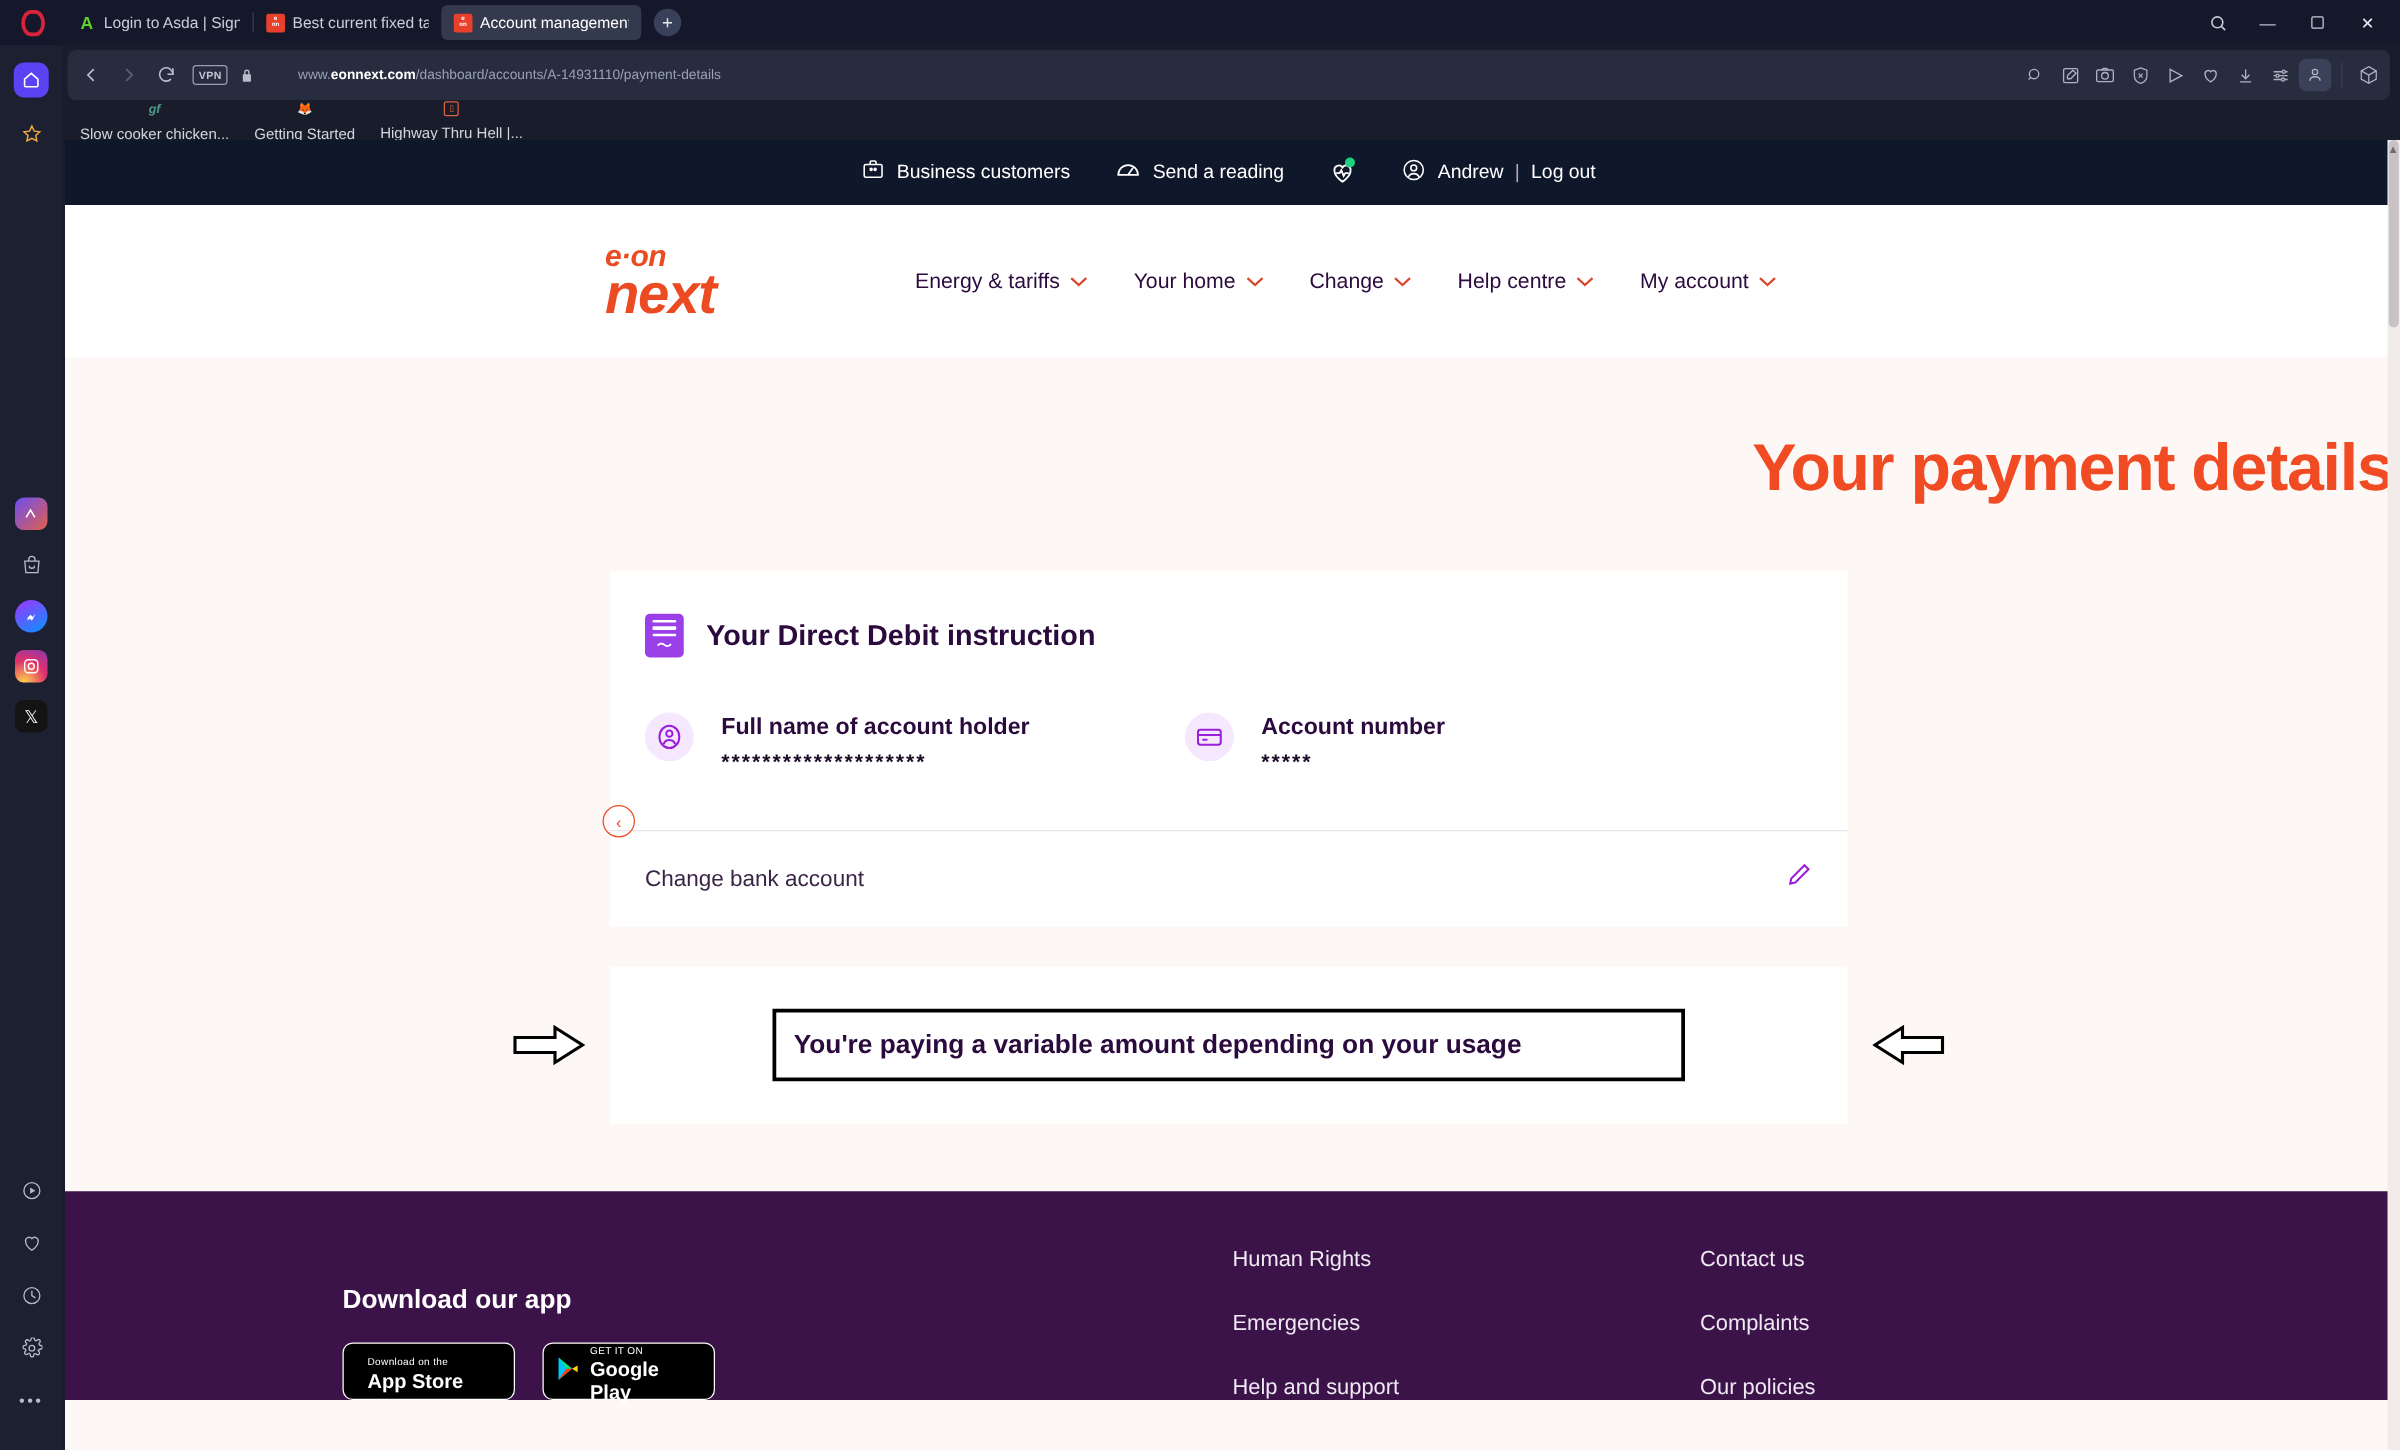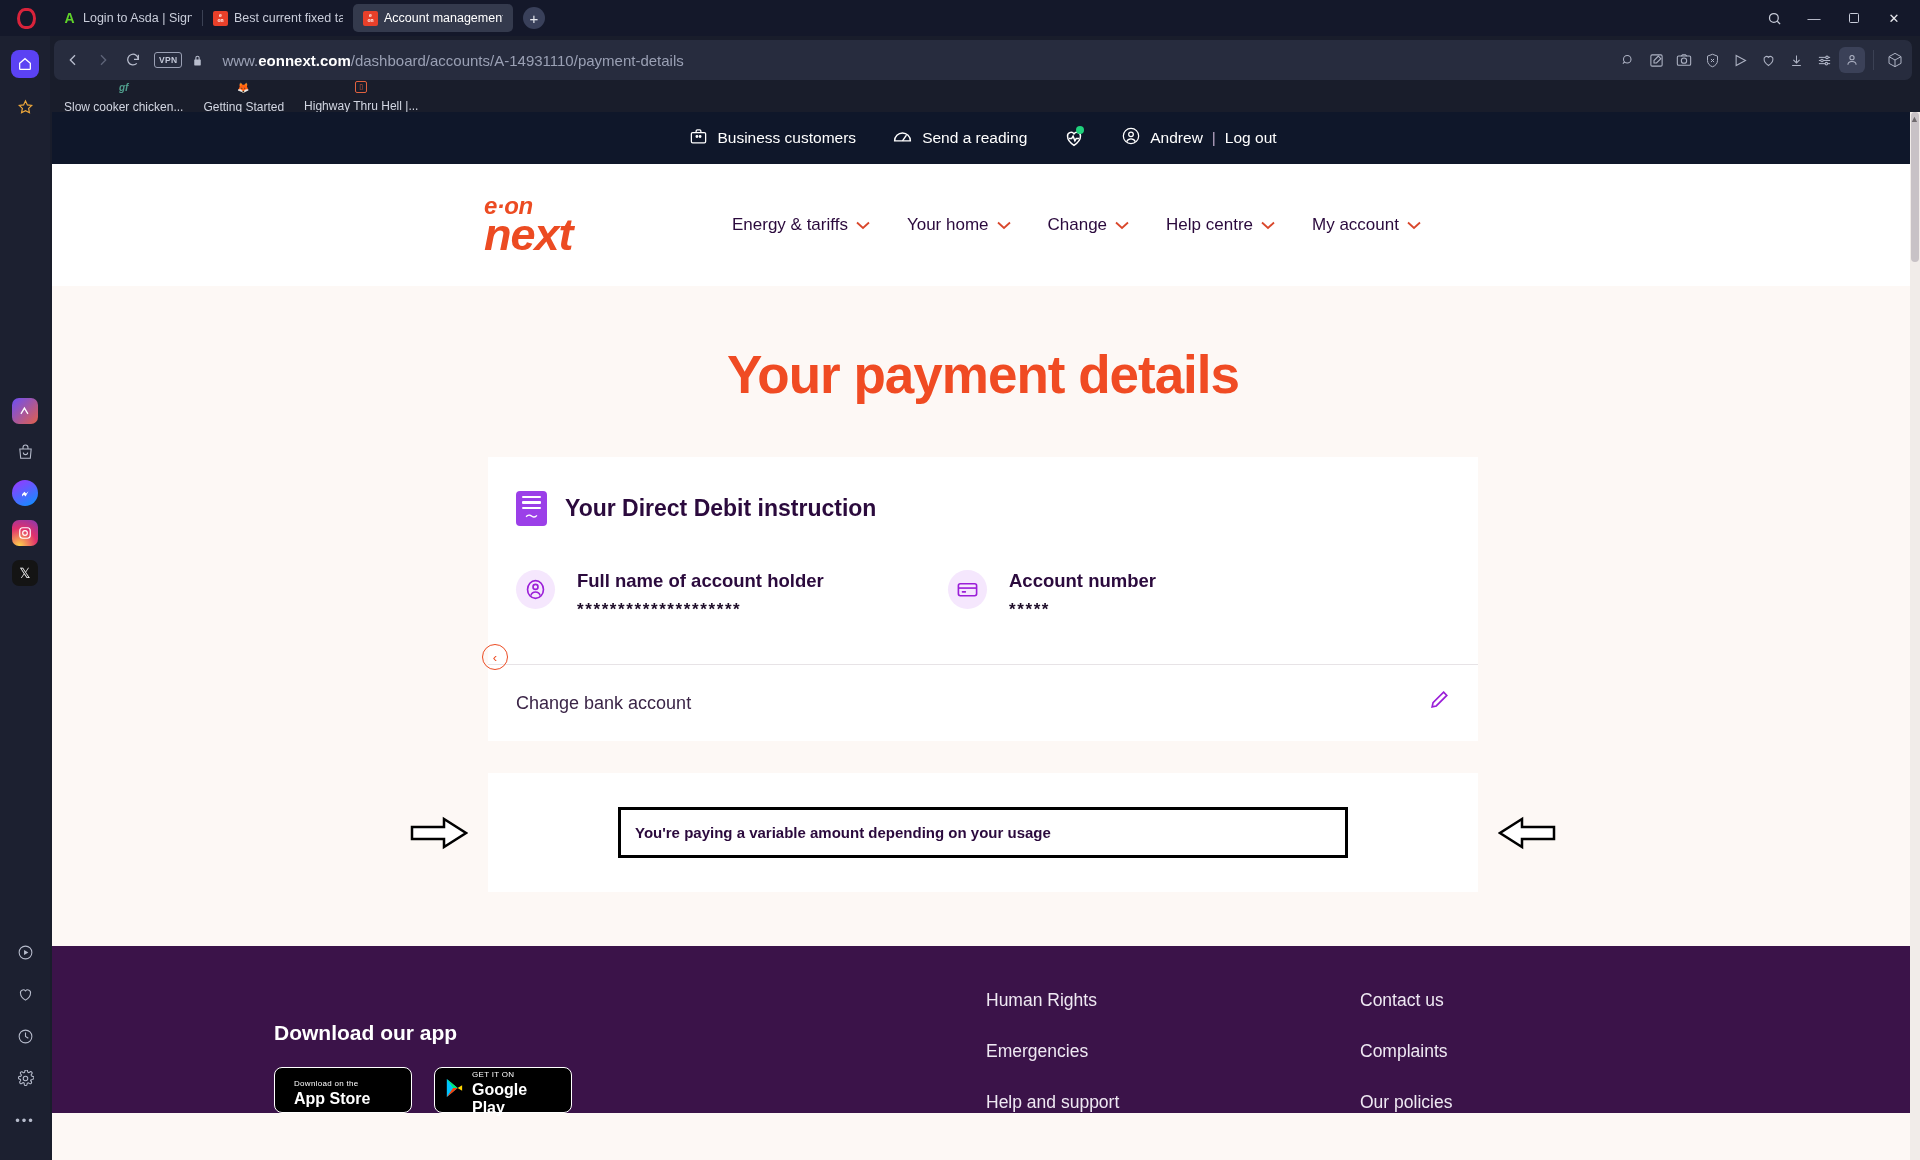--- a/index.html
+++ b/index.html
@@ -54,21 +54,21 @@
     position: absolute; left: 54px; top: 40px; width: 1858px; height: 40px;
     background: #272c3e; border-radius: 7px;
     display: flex; align-items: center; padding: 0 4px;
   }
   .navicon { width: 30px; height: 30px; display: flex; align-items: center; justify-content: center; color: #b9bece; }
   .navicon.dim { color: #5e6478; }
   .vpn-badge {
     border: 1.4px solid #9aa0b4; color: #c3c8d8; font-size: 8.5px; font-weight: bold;
     padding: 2px 4px; border-radius: 3px; letter-spacing: .3px; margin-left: 6px;
   }
-  .urltext { color: #cfd3e0; font-size: 15px; margin-left: 10px; }
+  .urltext { color: #cfd3e0; font-size: 11px; margin-left: 26px; }
   .urltext b { color: #fff; font-weight: 600; }
   .url-dim { color: #9aa0b4; }
   .rightnav { margin-left: auto; display: flex; align-items: center; gap: 2px; }
   .rnicon { width: 26px; height: 26px; display: flex; align-items: center; justify-content: center; color: #aeb3c4; }
   .rnicon.pill { background: #3b4158; border-radius: 6px; }
   .rn-sep { width: 1px; height: 20px; background: #3b4154; margin: 0 6px; }
 
   #bookmarks {
     position: absolute; left: 54px; top: 84px; width: 1858px; height: 26px;
     display: flex; align-items: center; gap: 20px; padding-left: 10px;
@@ -118,21 +118,21 @@
   }
   .chev { color: #d9472b; font-size: 13px; }
 
   .hero { position: relative; padding-top: 50px; }
   .back-circle {
     position: absolute; left: 430px; top: 358px; width: 26px; height: 26px;
     border: 1.6px solid #ec4b22; border-radius: 50%; color: #ec4b22;
     display: flex; align-items: center; justify-content: center; font-size: 13px;
   }
   .h1 {
-    text-align: center; color: #f04b23; font-size: 53px; font-weight: bold;
+    text-align: right; color: #f04b23; font-size: 53px; font-weight: bold;
     letter-spacing: -1px; padding-top: 8px;
   }
 
   .card {
     width: 990px; margin: 0 auto; background: #fff;
   }
   .card-hd { display: flex; align-items: center; gap: 18px; padding: 34px 28px 26px; }
   .dd-icon {
     width: 31px; height: 35px; background: #9b3fe8; border-radius: 4px;
     display: flex; flex-direction: column; align-items: center; justify-content: center; gap: 3px;
@@ -159,21 +159,21 @@
   .chg-text { color: #3b2547; font-size: 18px; }
   .pencil { color: #9b1fd8; font-size: 22px; }
 
   .card2 { width: 990px; margin: 32px auto 0; background: #fff; padding: 34px 0; }
 
   .ann-wrap { position: relative; display: flex; align-items: center; justify-content: center; }
   .ann-box {
     border: 3px solid #000; padding: 14px 14px; width: 730px;
     display: flex; align-items: center;
   }
-  .ann-text { color: #2b0a3d; font-size: 15px; font-weight: bold; }
+  .ann-text { color: #2b0a3d; font-size: 21px; font-weight: bold; }
   .arrow-l, .arrow-r { position: absolute; width: 58px; height: 34px; }
 
   .footer { background: #3b1349; margin-top: 54px; padding: 44px 0 0 222px; display: flex; align-items: flex-end; }
   .foot-col-app { width: 712px; }
   .foot-h { color: #fff; font-size: 21px; font-weight: bold; margin-bottom: 22px; }
   .stores { display: flex; gap: 22px; }
   .store {
     height: 46px; width: 138px; background: #000; border: 1px solid #fff; border-radius: 8px;
     display: flex; align-items: center; gap: 9px; padding: 0 10px; color: #fff;
   }

